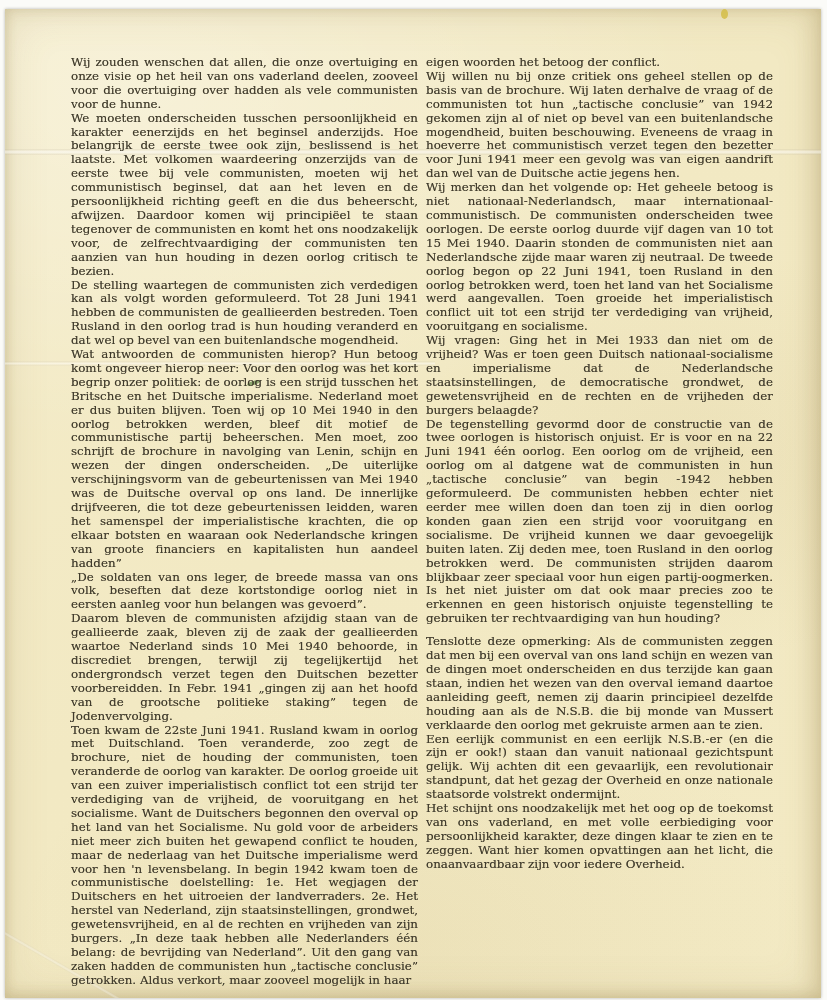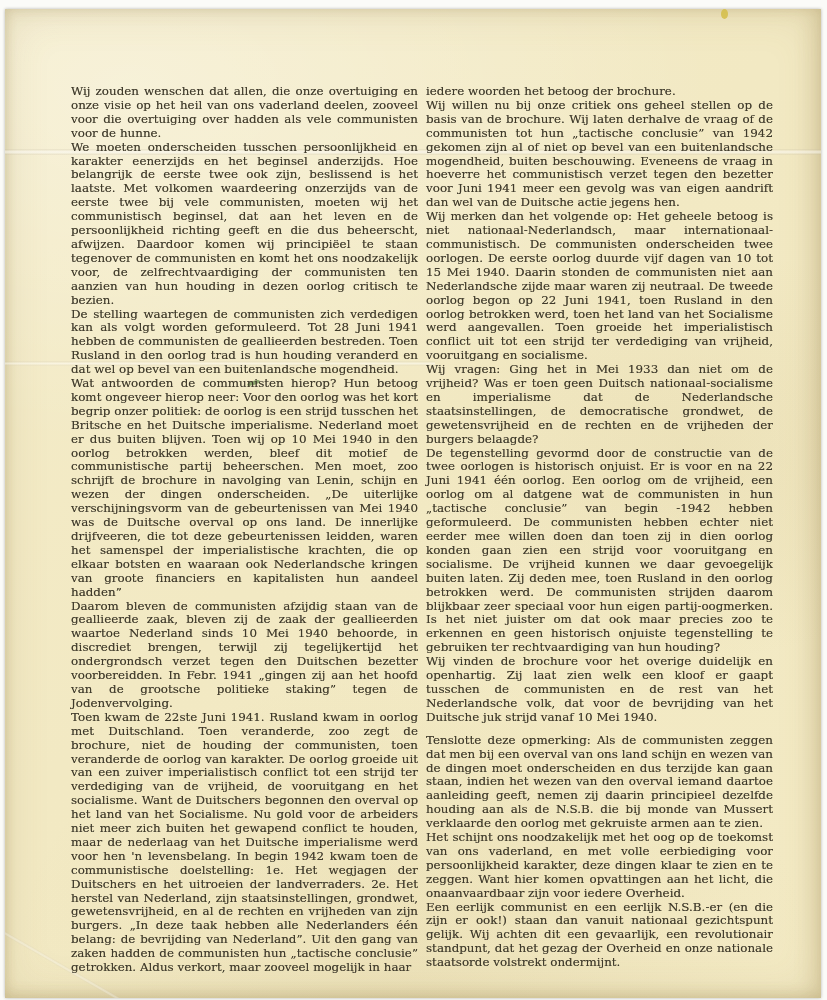--- a/index.html
+++ b/index.html
@@ -86,21 +86,20 @@
   }
   .col {
     position: absolute;
     top: 47px;
     width: 347px;
     font-family: "DejaVu Serif", "Liberation Serif", serif;
     font-size: 11.9px;
     line-height: 13.9px;
     color: var(--ink);
     text-shadow: 0 0 0.3px rgba(63,58,43,0.55);
-    margin-top: 29px;
   }
   .col-left  { left: 66px; }
   .col-right { left: 421px; }
   .para {
     margin: 0;
     text-align: justify;
   }
   .para.gap-before { margin-top: 9px; }
 </style>
 </head>
@@ -111,28 +110,28 @@
     <div class="crease crease-1"></div>
     <div class="crease crease-2"></div>
     <div class="crease crease-3"></div>
     <div class="stain stain-1"></div>
     <div class="stain stain-2"></div>
     <div class="col col-left">
         <p class="para">Wij zouden wenschen dat allen, die onze overtuiging en onze visie op het heil van ons vaderland deelen, zooveel voor die overtuiging over hadden als vele communisten voor de hunne.</p>
         <p class="para">We moeten onderscheiden tusschen persoonlijkheid en karakter eenerzijds en het beginsel anderzijds. Hoe belangrijk de eerste twee ook zijn, beslissend is het laatste. Met volkomen waardeering onzerzijds van de eerste twee bij vele communisten, moeten wij het communistisch beginsel, dat aan het leven en de persoonlijkheid richting geeft en die dus beheerscht, afwijzen. Daardoor komen wij principiëel te staan tegenover de communisten en komt het ons noodzakelijk voor, de zelfrechtvaardiging der communisten ten aanzien van hun houding in dezen oorlog critisch te bezien.</p>
         <p class="para">De stelling waartegen de communisten zich verdedigen kan als volgt worden geformuleerd. Tot 28 Juni 1941 hebben de communisten de geallieerden bestreden. Toen Rusland in den oorlog trad is hun houding veranderd en dat wel op bevel van een buitenlandsche mogendheid.</p>
         <p class="para">Wat antwoorden de communisten hierop? Hun betoog komt ongeveer hierop neer: Voor den oorlog was het kort begrip onzer politiek: de oorlog is een strijd tusschen het Britsche en het Duitsche imperialisme. Nederland moet er dus buiten blijven. Toen wij op 10 Mei 1940 in den oorlog betrokken werden, bleef dit motief de communistische partij beheerschen. Men moet, zoo schrijft de brochure in navolging van Lenin, schijn en wezen der dingen onderscheiden. „De uiterlijke verschijningsvorm van de gebeurtenissen van Mei 1940 was de Duitsche overval op ons land. De innerlijke drijfveeren, die tot deze gebeurtenissen leidden, waren het samenspel der imperialistische krachten, die op elkaar botsten en waaraan ook Nederlandsche kringen van groote financiers en kapitalisten hun aandeel hadden”</p>
+        <p class="para">„De soldaten van ons leger, de breede massa van ons volk, beseften dat deze kortstondige oorlog niet in eersten aanleg voor hun belangen was gevoerd”.</p>
         <p class="para">Daarom bleven de communisten afzijdig staan van de geallieerde zaak, bleven zij de zaak der geallieerden waartoe Nederland sinds 10 Mei 1940 behoorde, in discrediet brengen, terwijl zij tegelijkertijd het ondergrondsch verzet tegen den Duitschen bezetter voorbereidden. In Febr. 1941 „gingen zij aan het hoofd van de grootsche politieke staking” tegen de Jodenvervolging.</p>
         <p class="para">Toen kwam de 22ste Juni 1941. Rusland kwam in oorlog met Duitschland. Toen veranderde, zoo zegt de brochure, niet de houding der communisten, toen veranderde de oorlog van karakter. De oorlog groeide uit van een zuiver imperialistisch conflict tot een strijd ter verdediging van de vrijheid, de vooruitgang en het socialisme. Want de Duitschers begonnen den overval op het land van het Socialisme. Nu gold voor de arbeiders niet meer zich buiten het gewapend conflict te houden, maar de nederlaag van het Duitsche imperialisme werd voor hen 'n levensbelang. In begin 1942 kwam toen de communistische doelstelling: 1e. Het wegjagen der Duitschers en het uitroeien der landverraders. 2e. Het herstel van Nederland, zijn staatsinstellingen, grondwet, gewetensvrijheid, en al de rechten en vrijheden van zijn burgers. „In deze taak hebben alle Nederlanders één belang: de bevrijding van Nederland”. Uit den gang van zaken hadden de communisten hun „tactische conclusie” getrokken. Aldus verkort, maar zooveel mogelijk in haar</p>
       </div>
     <div class="col col-right">
-        <p class="para">iedere woorden het betoog der brochure.</p>
+        <p class="para">eigen woorden het betoog der conflict.</p>
         <p class="para">Wij willen nu bij onze critiek ons geheel stellen op de basis van de brochure. Wij laten derhalve de vraag of de communisten tot hun „tactische conclusie” van 1942 gekomen zijn al of niet op bevel van een buitenlandsche mogendheid, buiten beschouwing. Eveneens de vraag in hoeverre het communistisch verzet tegen den bezetter voor Juni 1941 meer een gevolg was van eigen aandrift dan wel van de Duitsche actie jegens hen.</p>
         <p class="para">Wij merken dan het volgende op: Het geheele betoog is niet nationaal-Nederlandsch, maar internationaal-communistisch. De communisten onderscheiden twee oorlogen. De eerste oorlog duurde vijf dagen van 10 tot 15 Mei 1940. Daarin stonden de communisten niet aan Nederlandsche zijde maar waren zij neutraal. De tweede oorlog begon op 22 Juni 1941, toen Rusland in den oorlog betrokken werd, toen het land van het Socialisme werd aangevallen. Toen groeide het imperialistisch conflict uit tot een strijd ter verdediging van vrijheid, vooruitgang en socialisme.</p>
         <p class="para">Wij vragen: Ging het in Mei 1933 dan niet om de vrijheid? Was er toen geen Duitsch nationaal-socialisme en imperialisme dat de Nederlandsche staatsinstellingen, de democratische grondwet, de gewetensvrijheid en de rechten en de vrijheden der burgers belaagde?</p>
         <p class="para">De tegenstelling gevormd door de constructie van de twee oorlogen is historisch onjuist. Er is voor en na 22 Juni 1941 één oorlog. Een oorlog om de vrijheid, een oorlog om al datgene wat de communisten in hun „tactische conclusie” van begin -1942 hebben geformuleerd. De communisten hebben echter niet eerder mee willen doen dan toen zij in dien oorlog konden gaan zien een strijd voor vooruitgang en socialisme. De vrijheid kunnen we daar gevoegelijk buiten laten. Zij deden mee, toen Rusland in den oorlog betrokken werd. De communisten strijden daarom blijkbaar zeer speciaal voor hun eigen partij-oogmerken. Is het niet juister om dat ook maar precies zoo te erkennen en geen historisch onjuiste tegenstelling te gebruiken ter rechtvaardiging van hun houding?</p>
-        <p class="para">Wij vinden de brochure voor het overige duidelijk en openhartig. Zij laat zien welk een kloof er gaapt tusschen de communisten en de rest van het Nederlandsche volk, dat voor de bevrijding van het Duitsche juk strijd vanaf 10 Mei 1940.</p>
         <p class="para gap-before">Tenslotte deze opmerking: Als de communisten zeggen dat men bij een overval van ons land schijn en wezen van de dingen moet onderscheiden en dus terzijde kan gaan staan, indien het wezen van den overval iemand daartoe aanleiding geeft, nemen zij daarin principieel dezelfde houding aan als de N.S.B. die bij monde van Mussert verklaarde den oorlog met gekruiste armen aan te zien.</p>
+        <p class="para">Een eerlijk communist en een eerlijk N.S.B.-er (en die zijn er ook!) staan dan vanuit nationaal gezichtspunt gelijk. Wij achten dit een gevaarlijk, een revolutionair standpunt, dat het gezag der Overheid en onze nationale staatsorde volstrekt ondermijnt.</p>
         <p class="para">Het schijnt ons noodzakelijk met het oog op de toekomst van ons vaderland, en met volle eerbiediging voor persoonlijkheid karakter, deze dingen klaar te zien en te zeggen. Want hier komen opvattingen aan het licht, die onaanvaardbaar zijn voor iedere Overheid.</p>
-        <p class="para">Een eerlijk communist en een eerlijk N.S.B.-er (en die zijn er ook!) staan dan vanuit nationaal gezichtspunt gelijk. Wij achten dit een gevaarlijk, een revolutionair standpunt, dat het gezag der Overheid en onze nationale staatsorde volstrekt ondermijnt.</p>
       </div>
   </div>
 </div>
 
 </body></html>

